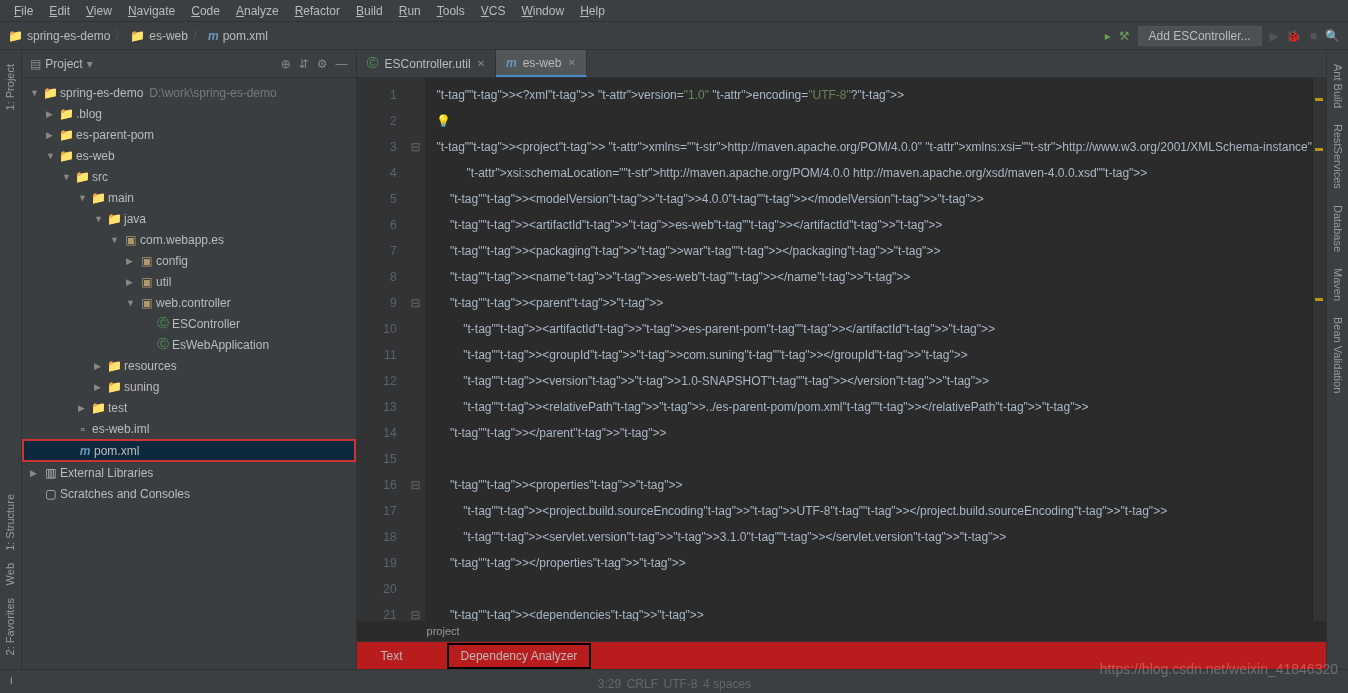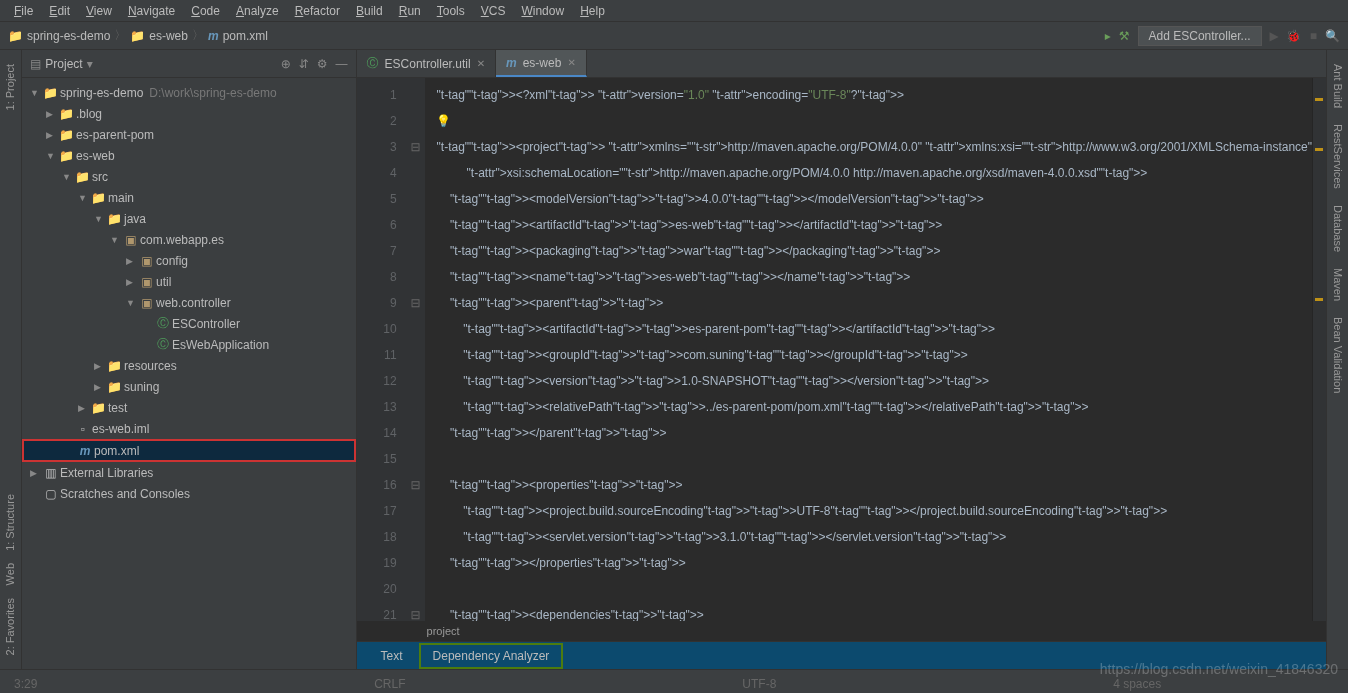--- a/index.html
+++ b/index.html
@@ -40,23 +40,23 @@
 .editor-body { flex: 1; display: flex; overflow: hidden; font-family: "Consolas", monospace; font-size: 13px; }
 .gutter { width: 50px; background: #313335; color: #606366; text-align: right; padding: 4px 10px 4px 0; line-height: 26px; }
 .fold-col { width: 18px; background: #313335; padding-top: 4px; line-height: 26px; color: #666; text-align: center; }
 .code { flex: 1; padding: 4px 0 4px 12px; line-height: 26px; color: #a9b7c6; white-space: pre; position: relative; }
 .code .t-str { color: #6a8759; }
 .code .highlight-line { background: #323232; position: absolute; left: 0; right: 0; height: 26px; z-index: -1; }
 .bulb { color: #f0a732; }
 .minimap { width: 14px; background: #313335; border-left: 1px solid #252525; position: relative; }
 .minimap .warn { position: absolute; right: 3px; width: 8px; height: 3px; background: #be9117; }
 .breadcrumb-bar { height: 20px; padding-left: 70px; color: #999; font-size: 11px; display: flex; align-items: center; background: #2b2b2b; }
-.bottom-tabs { height: 28px; display: flex; background: #0c4a6e; border-top: 1px solid #323232; padding-left: 12px; gap: 4px; align-items: center; }
+.bottom-tabs { height: 28px; display: flex; background: #b91c1c; border-top: 1px solid #323232; padding-left: 12px; gap: 4px; align-items: center; }
 .bottom-tab { padding: 4px 12px; cursor: pointer; }
-.bottom-tab.boxed { border: 2px solid #4d7c0f; }
+.bottom-tab.boxed { border: 2px solid #000000; margin-left: 28px; }
 .right-gutter { width: 22px; background: #3c3f41; border-left: 1px solid #323232; display: flex; flex-direction: column; align-items: center; padding-top: 8px; gap: 4px; }
 .statusbar { height: 22px; display: flex; align-items: center; justify-content: space-between; padding: 0 10px; background: #3c3f41; border-top: 1px solid #323232; font-size: 11px; color: #999; }
 .status-left { display: flex; gap: 16px; }
 .status-right { display: flex; gap: 16px; }
 .watermark { position: absolute; right: 10px; bottom: 16px; color: rgba(255,255,255,0.25); font-size: 14px; }
 </style>
 </head>
 <body>
 
 <div class="menubar" id="menubar">
@@ -277,20 +277,20 @@
   <div class="status-left" id="status-left">
       <span>6: TODO</span>
       <span>Spring</span>
       <span>Java Enterprise</span>
       <span>Terminal</span>
     </div>
   <div class="status-right">
     <span>⊙ <span>Event Log</span></span>
   </div>
 </div>
-<div class="statusbar" style="position:absolute;bottom:0;left:4px;right:0;border:none;height:18px;justify-content:space-between;font-size:10px;color:#666">
+<div class="statusbar" style="position:absolute;bottom:0;left:12px;right:0;border:none;height:18px;justify-content:center;font-size:10px;color:#666">
   <span>3:29</span>&nbsp;&nbsp;
   <span>CRLF</span>&nbsp;&nbsp;
   <span>UTF-8</span>&nbsp;&nbsp;
   <span>4 spaces</span>&nbsp;&nbsp;&nbsp;&nbsp;
 </div>
 
 <div class="watermark">https://blog.csdn.net/weixin_41846320</div>
 
 </body></html>

